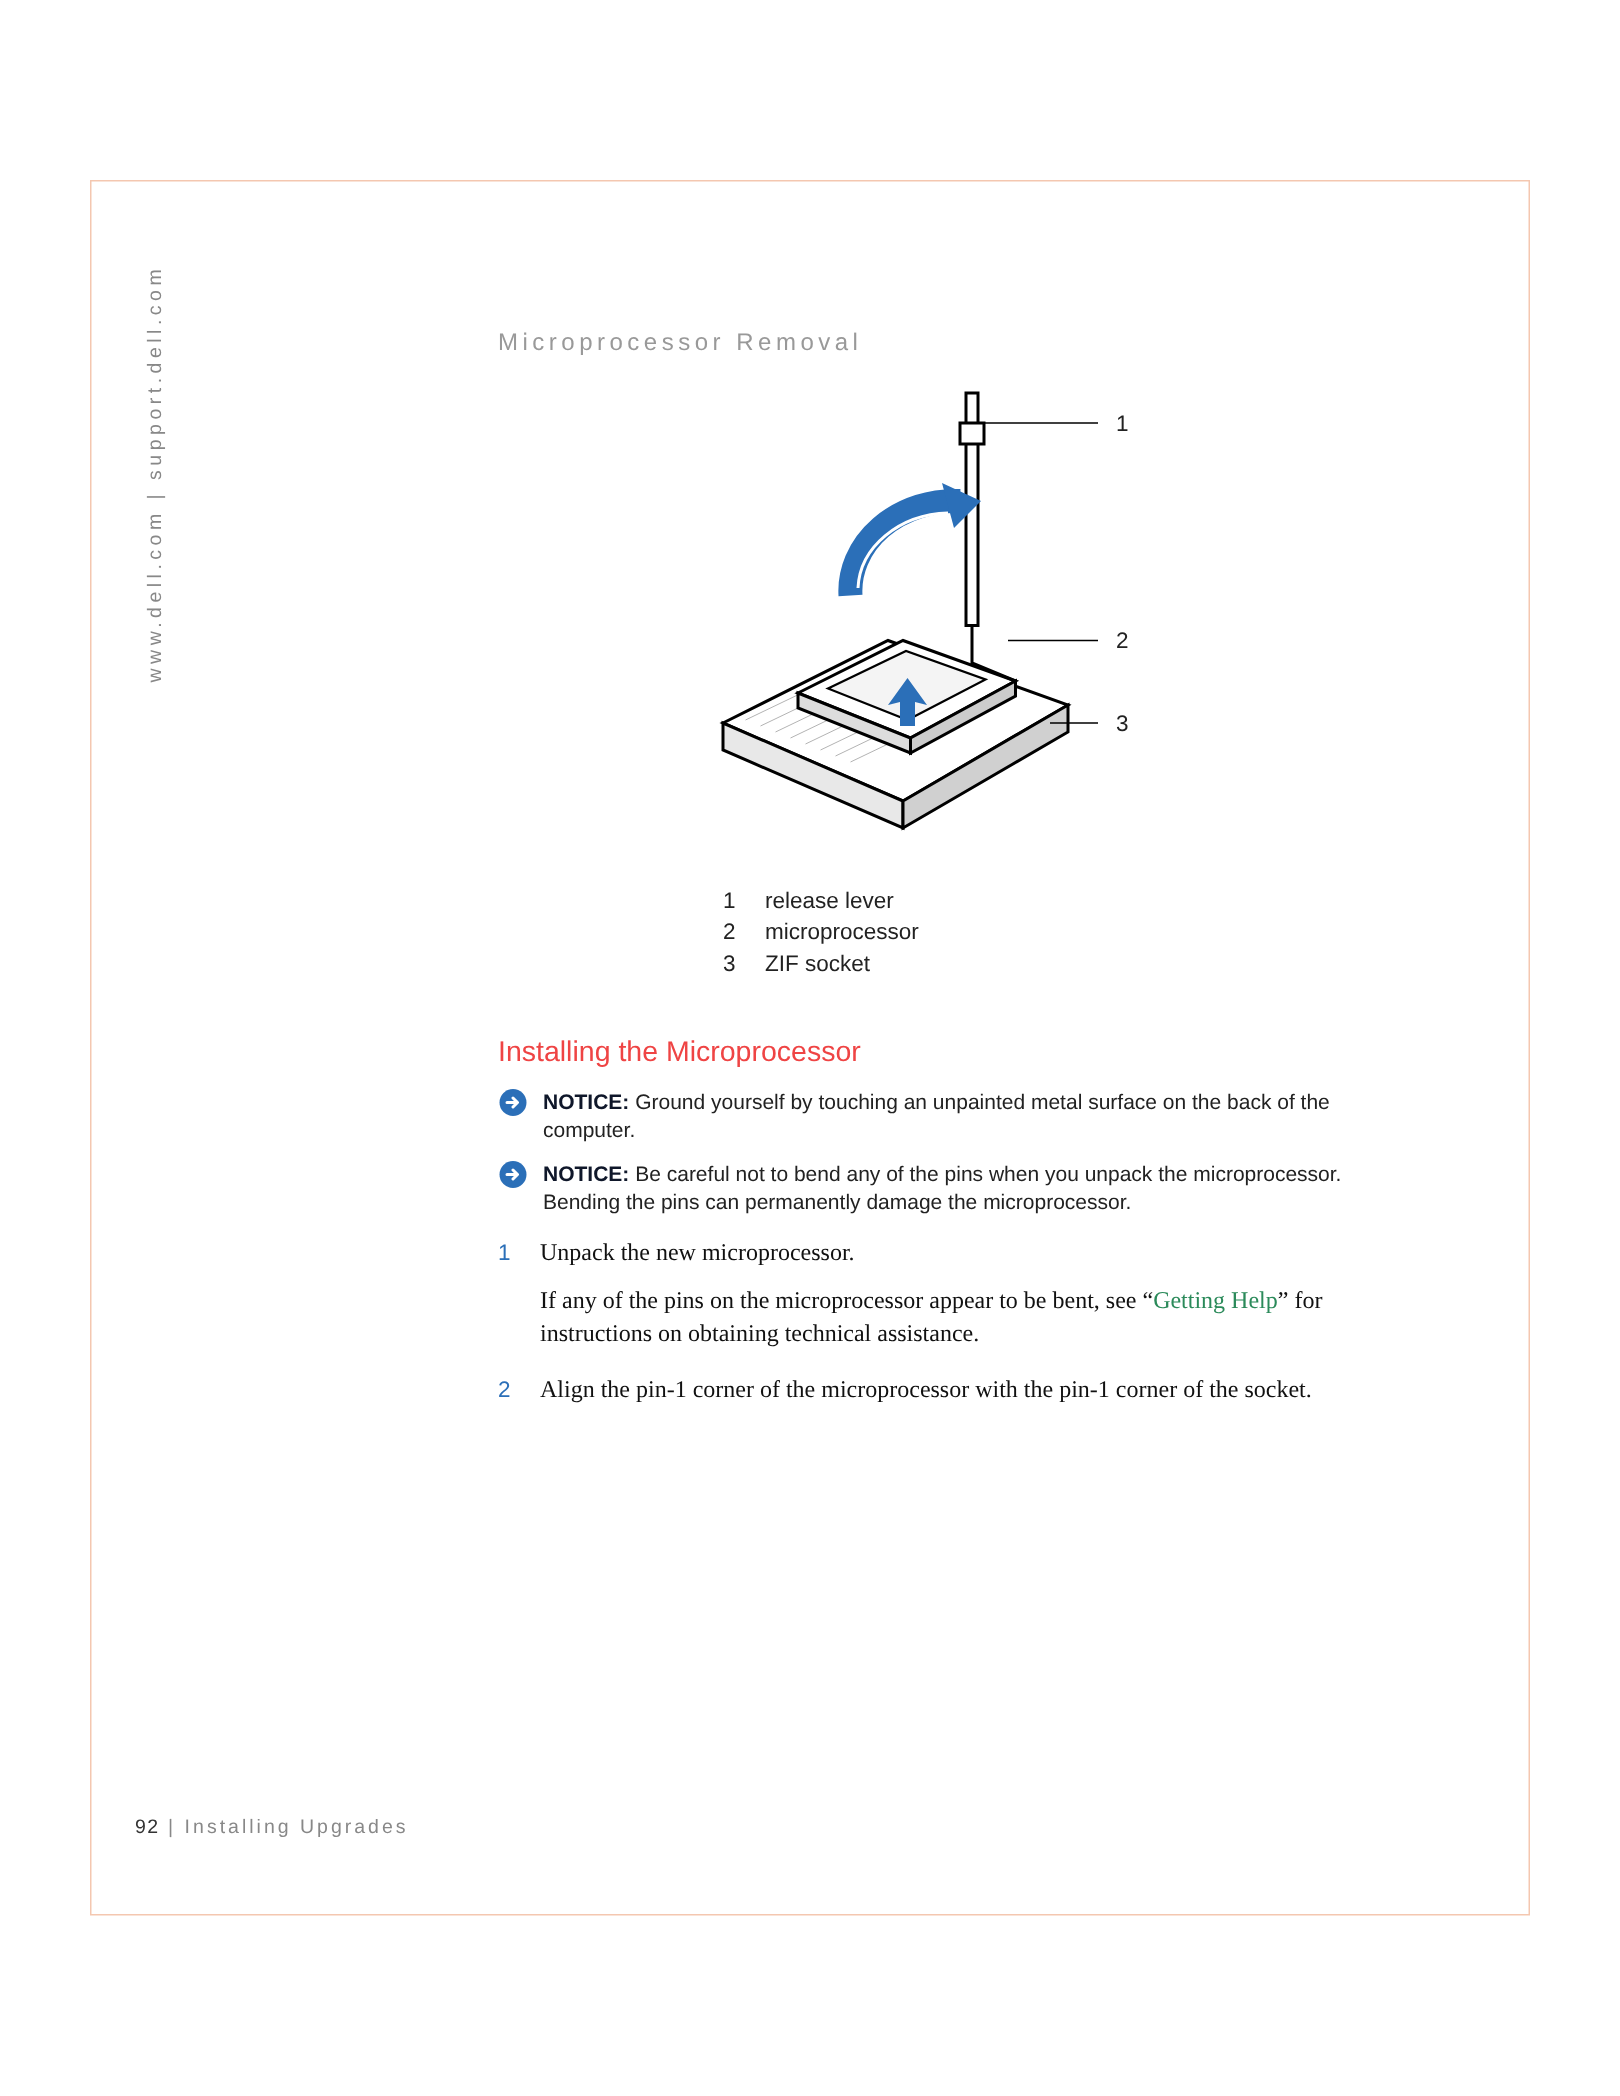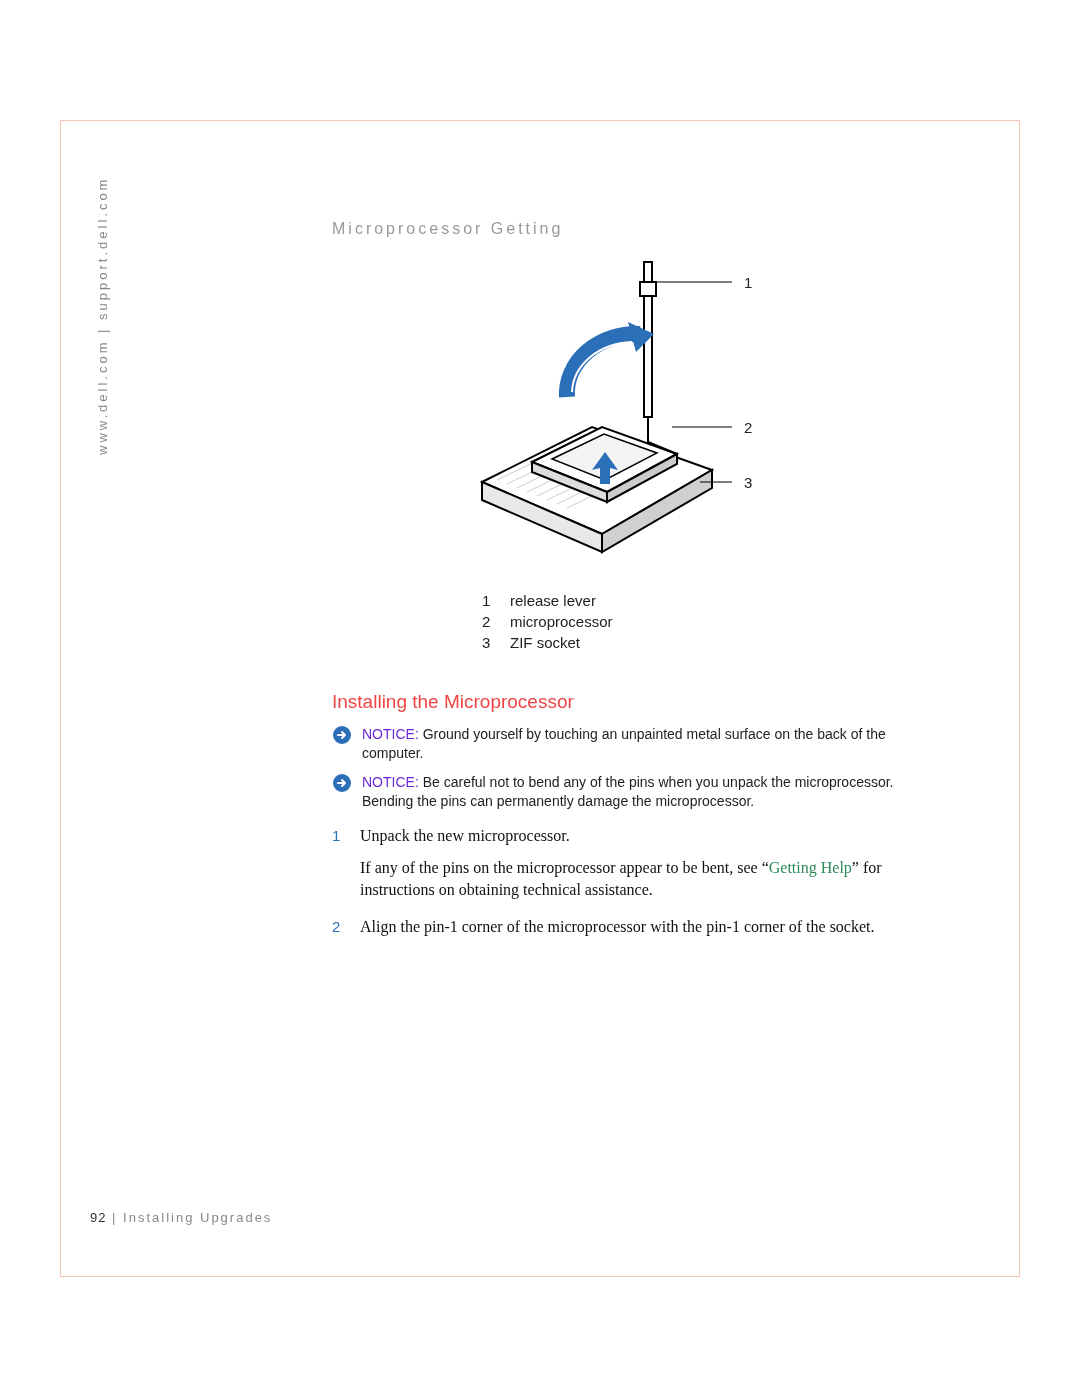--- a/index.html
+++ b/index.html
@@ -82,22 +82,22 @@
     margin-bottom: 10px;
     font-family: Arial, Helvetica, sans-serif;
     font-size: 14px;
     line-height: 1.35;
   }
   .notice-icon, .note-icon {
     flex: 0 0 22px;
     margin-right: 8px;
   }
   .notice-label {
-    color: #6d28d9;
-    font-weight: normal;
+    color: #0f172a;
+    font-weight: bold;
   }
   .notice-text, .note-text {
     flex: 1;
     color: #222;
   }
   .note-label {
     color: #2b6fb8;
   }
   .step {
     display: flex;
@@ -143,21 +143,21 @@
 </style>
 </head>
 <body>
 
 <div class="page-border"></div>
 
 <div class="side-url">www.dell.com | support.dell.com</div>
 
 <div class="content">
 
-  <div class="fig-title">Microprocessor Getting</div>
+  <div class="fig-title">Microprocessor Removal</div>
 
   <div class="diagram-wrap">
     <svg width="340" height="310" viewBox="0 0 340 310">
 
       <g>
         <polygon points="60,230 170,175 290,218 180,282" fill="#ffffff" stroke="#000" stroke-width="2"></polygon>
         <polygon points="60,230 60,248 180,300 180,282" fill="#e8e8e8" stroke="#000" stroke-width="2"></polygon>
         <polygon points="180,282 180,300 290,236 290,218" fill="#d0d0d0" stroke="#000" stroke-width="2"></polygon>
 
         <g stroke="#999" stroke-width="0.5">

